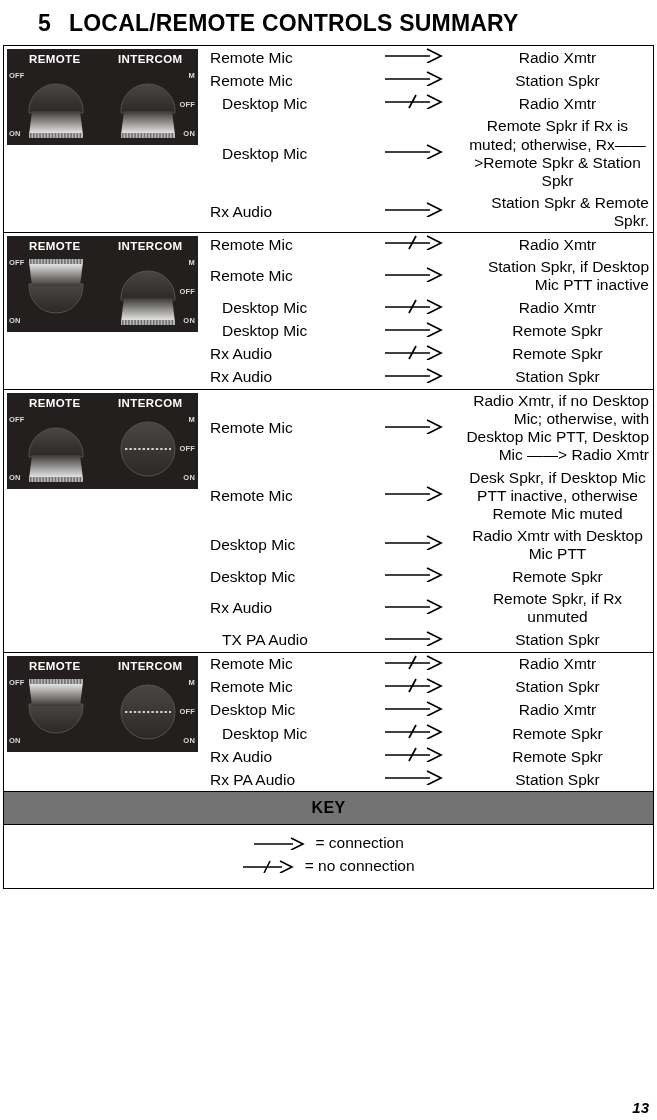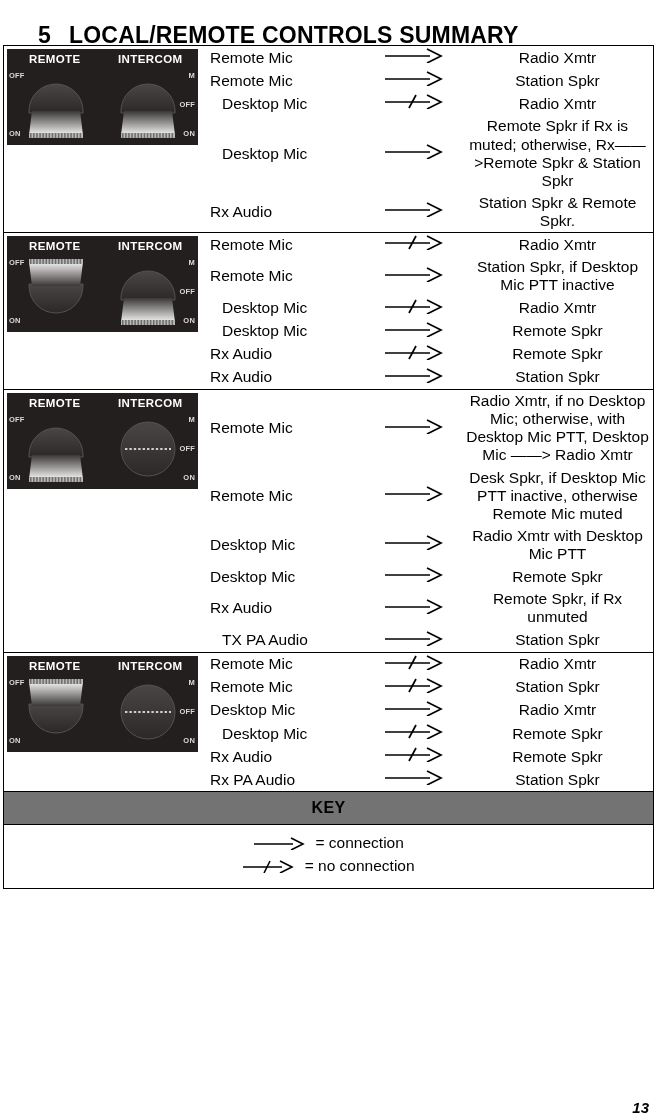--- a/index.html
+++ b/index.html
@@ -15,21 +15,21 @@
     position: relative;
     overflow: hidden;
   }
 
   
   .page-title {
     font-size: 23px;
     font-weight: bold;
     letter-spacing: 0.2px;
     padding: 6px 16px 0 0;
-    margin: 16px 0 0 38px;
+    margin: 4px 0 0 38px;
     white-space: nowrap;
   }
   .page-title .num {
     margin-right: 18px;
   }
 
   
   .summary-table {
     position: absolute;
     left: 3px;
@@ -85,21 +85,21 @@
     width: 92px;
     text-align: center;
     white-space: nowrap;
   }
   .c-dst {
     text-align: center;
     padding-left: 4px !important;
     padding-right: 4px !important;
     margin-left: 35px;
   }
-  .c-dst.lft { text-align: center; }
+  .c-dst.lft { text-align: right; }
 
   
   .arrow { display: inline-block; vertical-align: -2px; }
 
   
   .key-head {
     border-top: 1.5px solid #000;
     border-bottom: 1.5px solid #000;
     background: #737373;
     text-align: center;

